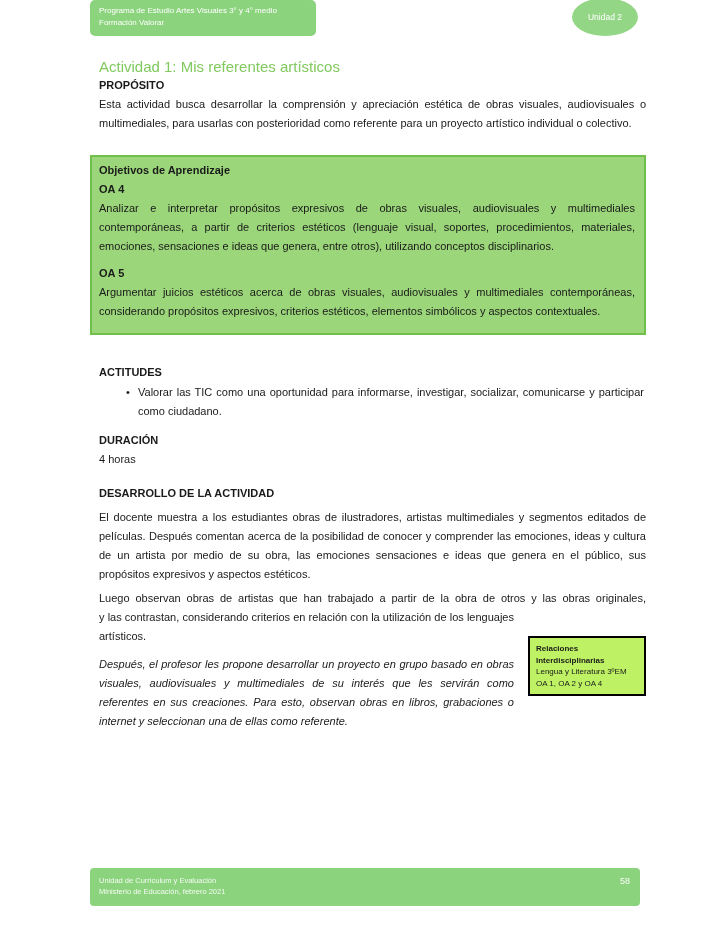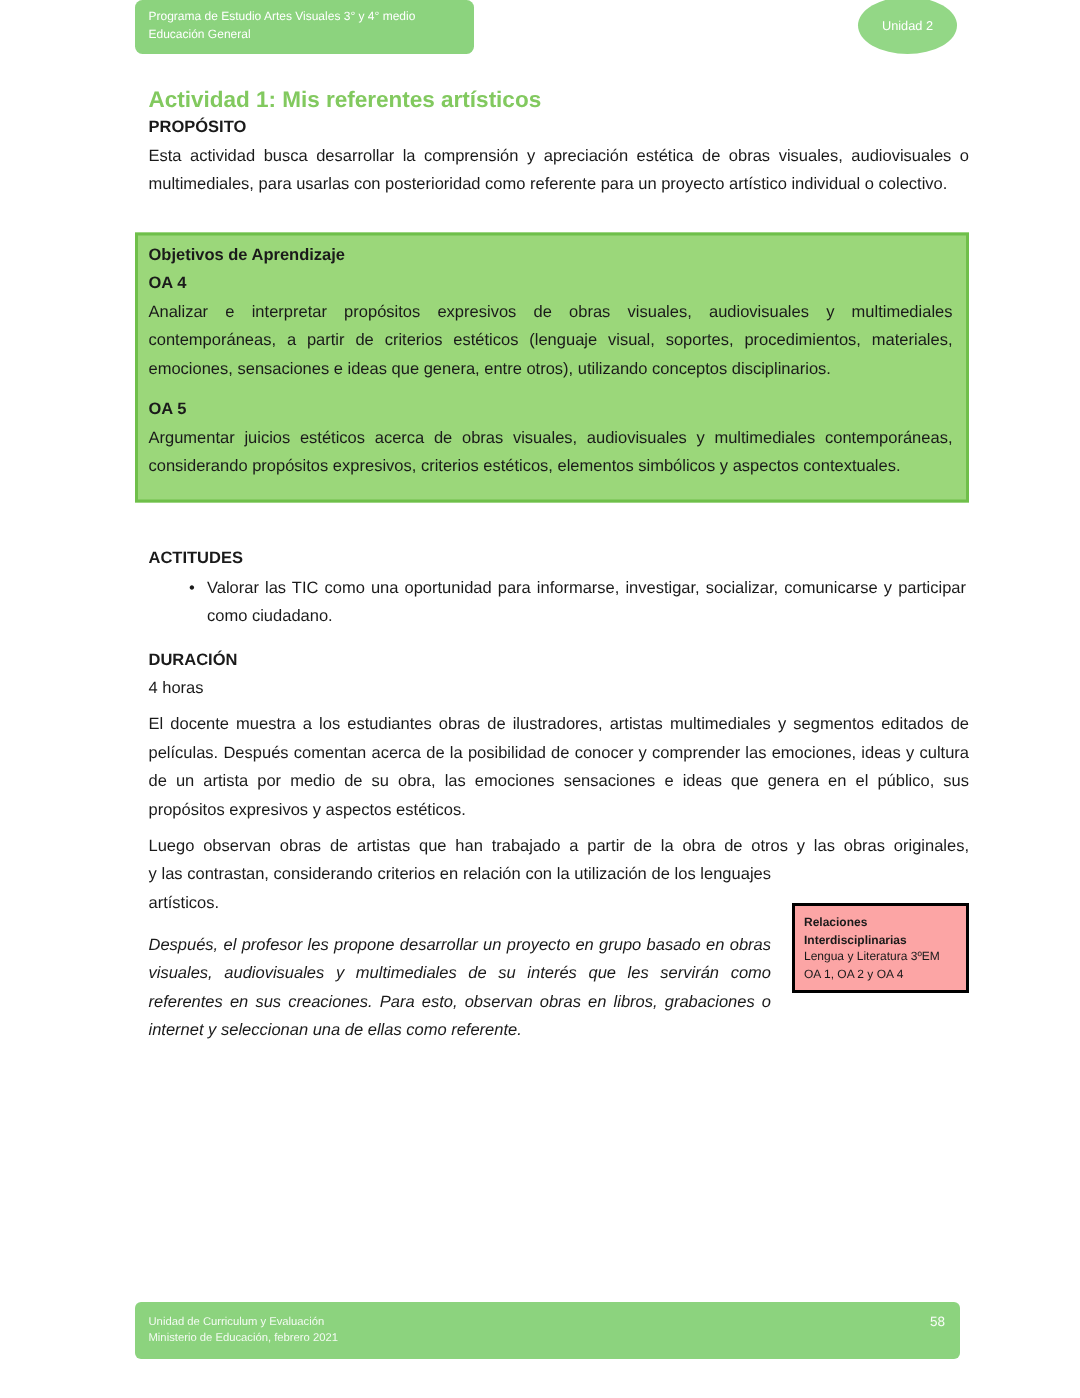--- a/index.html
+++ b/index.html
@@ -23,21 +23,21 @@
   .badge-row{display:flex;justify-content:space-between;align-items:flex-start;}
   .program-badge{
     background:var(--badge-green);color:#ffffff;width:226px;min-height:36px;
     border-radius:5px;padding:5px 10px 5px 9px;font-size:8px;line-height:12px;
   }
   .unit-badge{
     background:var(--oval-green);color:#ffffff;width:66px;height:38px;border-radius:50%;
     display:flex;align-items:center;justify-content:center;font-size:8.5px;margin-right:8px;margin-top:-2px;
   }
   
-  .page-title{color:var(--title-green);font-size:15px;font-weight:bold;margin-top:22px;padding-left:9px;line-height:18px;}
+  .page-title{color:var(--title-green);font-size:15px;font-weight:normal;margin-top:22px;padding-left:9px;line-height:18px;}
   
   .h{font-weight:bold;font-size:11px;line-height:19px;padding-left:9px;}
   .p{font-size:11px;line-height:19px;text-align:justify;padding-left:9px;}
   .mt16{} .mt28{margin-top:28px;} .mt10{margin-top:10px;}
   .mt15{margin-top:15px;} .mt5{margin-top:5px;}
   
   .oa-box{
     margin-top:22px;background:var(--box-fill);border:2px solid var(--box-border);
     padding:4px 9px 12px 7px;width:556px;
   }
@@ -47,21 +47,21 @@
   
   .bullet-item{display:flex;font-size:11px;line-height:19px;margin-top:1px;}
   .bullet-glyph{width:20px;text-align:center;margin-left:28px;flex:0 0 auto;}
   .bullet-text{flex:1;text-align:justify;padding-right:2px;}
   
   .wrap-zone{overflow:visible;}
   .sidebox-float{
     float:right;width:118px;margin:28px 0 8px 14px;
   }
   .sidebox{
-    border:2px solid var(--sidebox-border);background:#fca5a5;
+    border:2px solid var(--sidebox-border);background:#bef264;
     padding:5px 6px;font-size:8px;line-height:11.5px;
   }
   .sidebox .b{font-weight:bold;}
   .sidebox .it{}
   .p2-first{font-size:11px;line-height:19px;padding-left:9px;text-align:justify;text-align-last:justify;margin-top:5px;}
   .p-rest{font-size:11px;line-height:19px;padding-left:9px;text-align:justify;}
   .p3{margin-top:9px;font-style:italic;}
   
   .footer-bar{
     position:absolute;left:90px;top:868px;width:550px;height:38px;
@@ -73,21 +73,21 @@
 </style>
 </head>
 <body>
 
 <div class="page">
   <div class="content">
 
     <div class="badge-row">
       <div class="program-badge">
         <div>Programa de Estudio Artes Visuales 3° y 4° medio</div>
-        <div>Educación General</div>
+        <div>Formación Valorar</div>
       </div>
       <div class="unit-badge">Unidad 2</div>
     </div>
 
     <div class="page-title">Actividad 1: Mis referentes artísticos</div>
 
     <div class="h mt16">PROPÓSITO</div>
     <div class="p">Esta actividad busca desarrollar la comprensión y apreciación estética de obras visuales, audiovisuales o multimediales, para usarlas con posterioridad como referente para un proyecto artístico individual o colectivo.</div>
 
     <div class="oa-box">
@@ -101,20 +101,21 @@
 
     <div class="h mt28">ACTITUDES</div>
     <div class="bullet-item">
       <span class="bullet-glyph">•</span>
       <div class="bullet-text">Valorar las TIC como una oportunidad para informarse, investigar, socializar, comunicarse y participar como ciudadano.</div>
     </div>
 
     <div class="h mt10">DURACIÓN</div>
     <div class="p">4 horas</div>
 
+    <div class="h mt15">DESARROLLO DE LA ACTIVIDAD</div>
     <div class="p mt5">El docente muestra a los estudiantes obras de ilustradores, artistas multimediales y segmentos editados de películas. Después comentan acerca de la posibilidad de conocer y comprender las emociones, ideas y cultura de un artista por medio de su obra, las emociones sensaciones e ideas que genera en el público, sus propósitos expresivos y aspectos estéticos.</div>
 
     <div class="p2-first">Luego observan obras de artistas que han trabajado a partir de la obra de otros y las obras originales,</div>
 
     <div class="wrap-zone">
       <aside class="sidebox-float">
         <div class="sidebox">
           <div class="b">Relaciones</div>
           <div class="b">Interdisciplinarias</div>
           <div><span class="it">Lengua y Literatura</span> <span>3ºEM</span></div>

